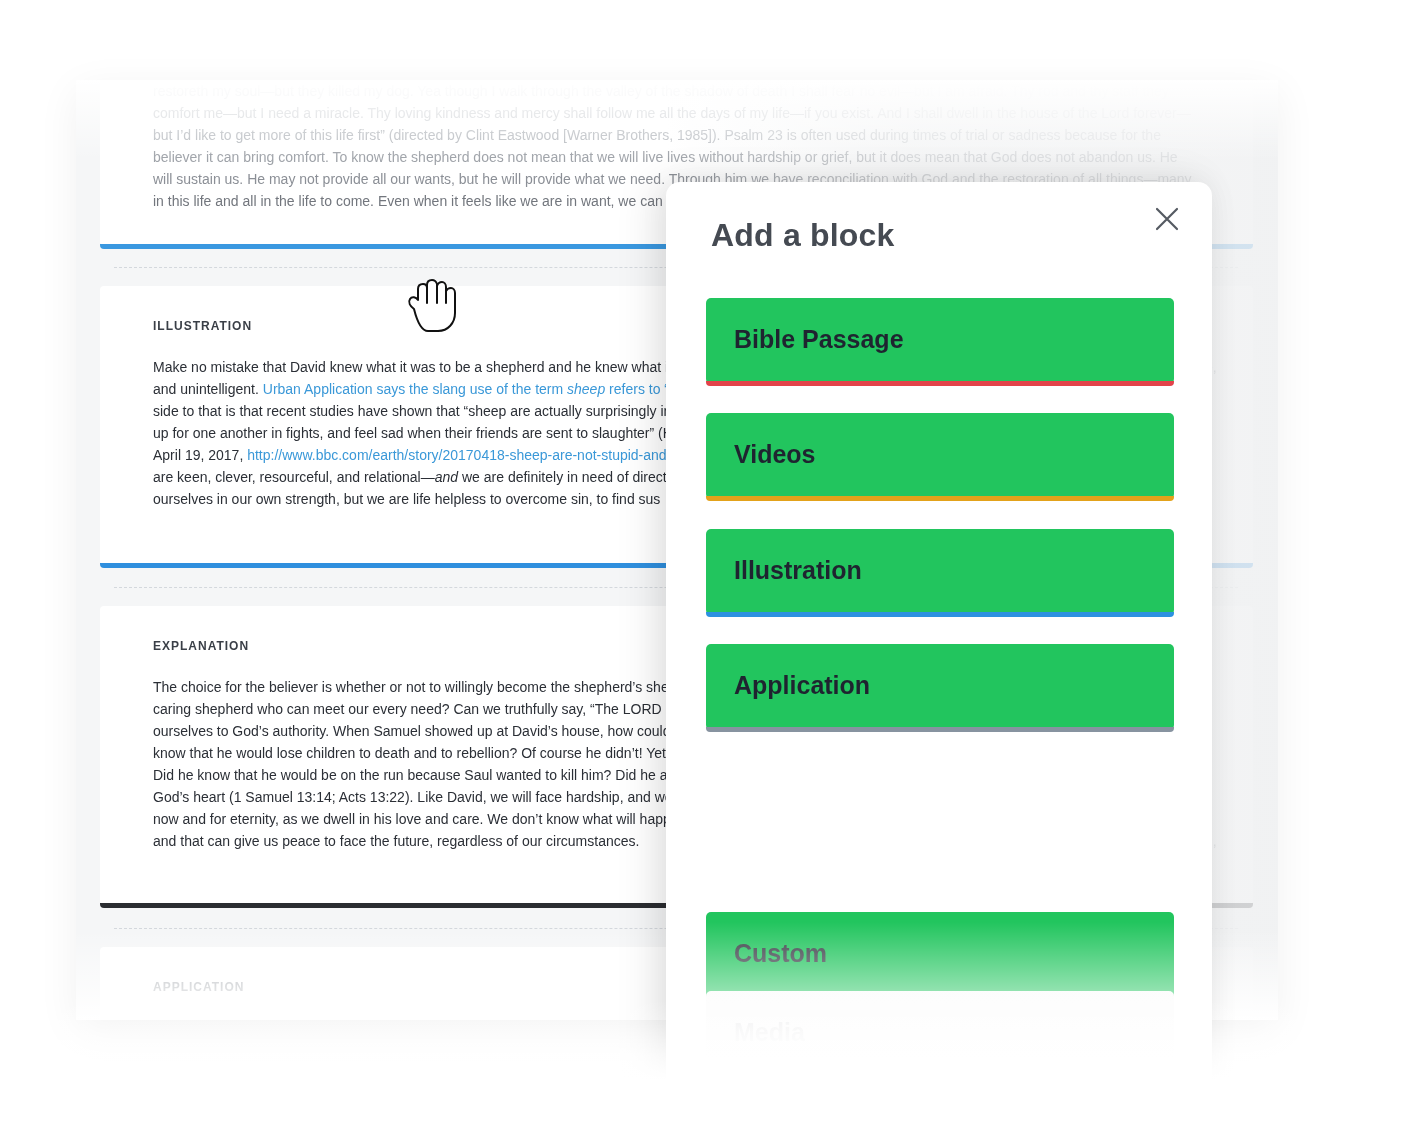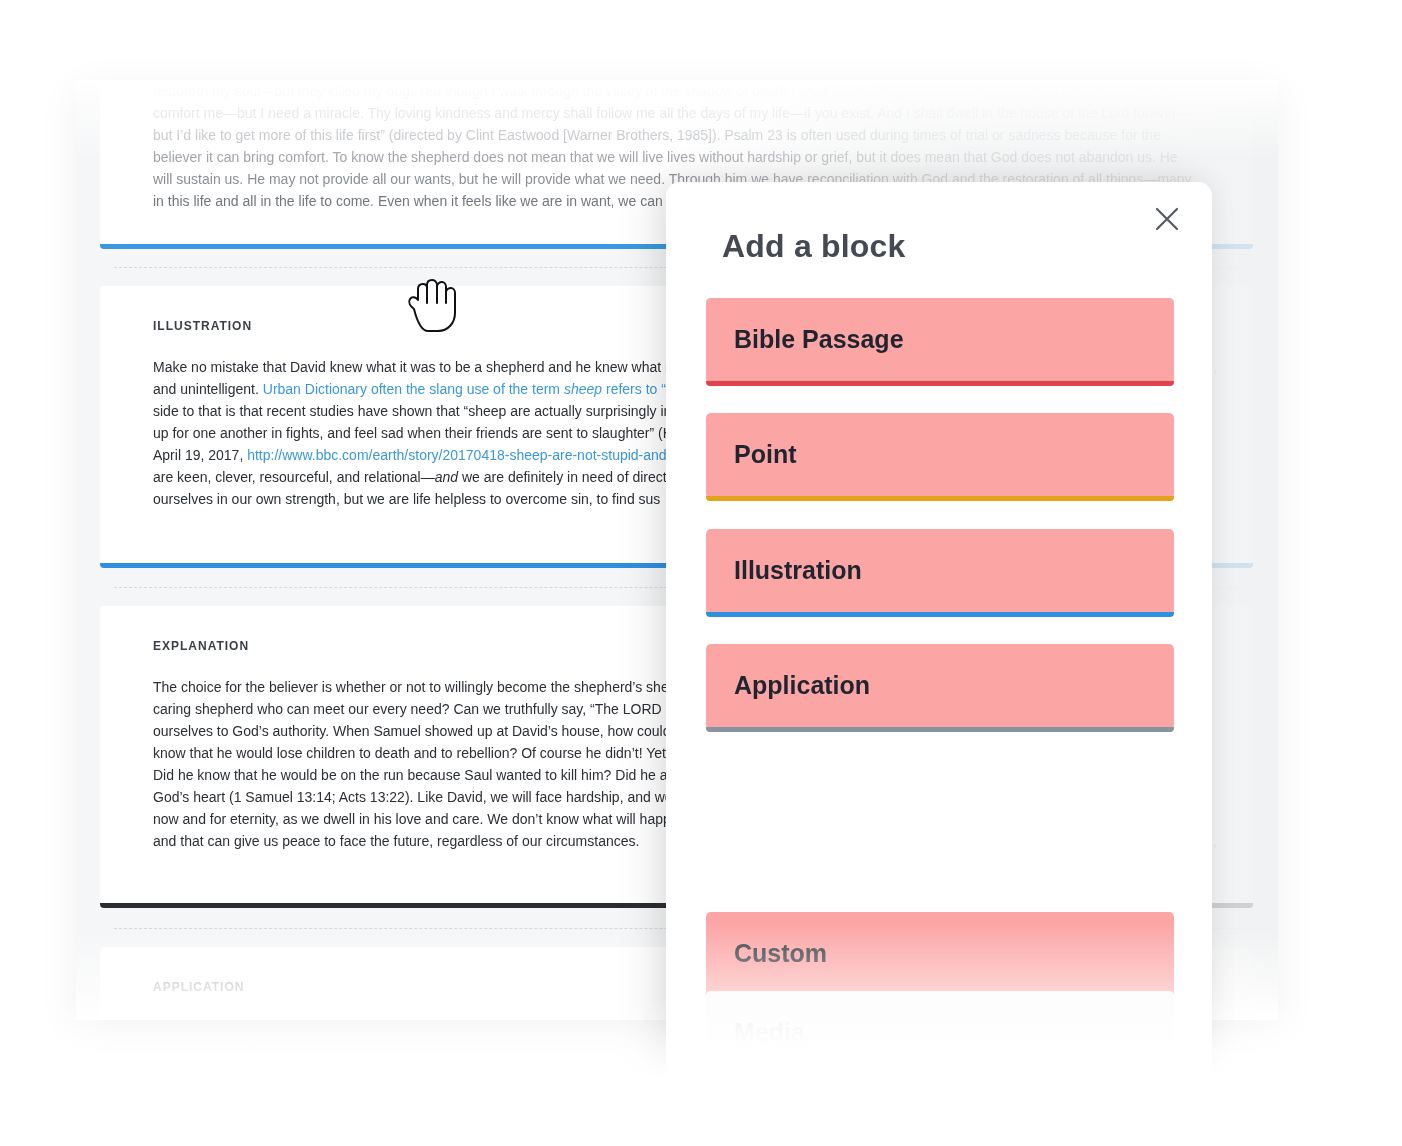--- a/index.html
+++ b/index.html
@@ -81,28 +81,28 @@
 
   
   .modal {
     position: absolute; left: 666px; top: 182px; width: 546px; height: 900px;
     background: #ffffff; border-radius: 14px 14px 0 0;
     box-shadow: -12px 0 40px rgba(0,0,0,0.10), 0 0 30px rgba(0,0,0,0.05);
     z-index: 10; overflow: hidden;
   }
   .modal-title {
     position: absolute; left: 40px; top: 30px; font-size: 32px; font-weight: bold;
-    color: #454a52; margin: 16px; letter-spacing: 0.2px;
+    color: #454a52; margin: 5px; letter-spacing: 0.2px;
   }
   .close-btn {
     position: absolute; left: 488px; top: 24px; width: 26px; height: 26px; cursor: pointer;
   }
   .block-option {
     position: absolute; left: 40px; width: 468px; height: 86px;
-    background: #fca5a5; border-radius: 5px; box-sizing: border-box;
+    background: #22c55e; border-radius: 5px; box-sizing: border-box;
     cursor: pointer;
   }
   .block-option .opt-label {
     position: absolute; left: 28px; top: 27px; font-size: 25px; font-weight: bold; color: #1f2430;
   }
   .block-option .opt-bar {
     position: absolute; left: 0; right: 0; bottom: -2px; height: 5px; border-radius: 0 0 4px 4px;
   }
   .modal-fade {
     position: absolute; left: 0; right: 0; bottom: 0; height: 160px;
@@ -132,21 +132,21 @@
     </p>
     <div class="bar" style="background:#3a98e0"></div>
   </div>
 
   <div class="divider" style="top:187px"></div>
 
   <div class="block block-ill">
     <div class="block-label">ILLUSTRATION</div>
     <p class="block-text">
       <span class="line">Make no mistake that David knew what it was to be a shepherd and he knew what i</span>
-      <span class="line"><span>and unintelligent. </span><span class="link"><span>Urban Dictionary often the slang use of the term </span><em>sheep</em><span> refers to “a</span></span></span>
+      <span class="line"><span>and unintelligent. </span><span class="link"><span>Urban Application says the slang use of the term </span><em>sheep</em><span> refers to “a</span></span></span>
       <span class="line">side to that is that recent studies have shown that “sheep are actually surprisingly in</span>
       <span class="line">up for one another in fights, and feel sad when their friends are sent to slaughter” (H</span>
       <span class="line"><span>April 19, 2017, </span><span class="link">http://www.bbc.com/earth/story/20170418-sheep-are-not-stupid-and-th</span></span>
       <span class="line"><span>are keen, clever, resourceful, and relational—</span><em>and</em><span> we are definitely in need of directi</span></span>
       <span class="line">ourselves in our own strength, but we are life helpless to overcome sin, to find sus</span>
     </p>
     <span style="position:absolute;left:1105px;top:70px;font-size:14px;line-height:22px;color:#9ea2a8;">e,</span>
     <div class="bar" style="background:#2f8fde"></div>
   </div>
 
@@ -191,21 +191,21 @@
     <svg width="26" height="26" viewBox="0 0 26 26">
       <path d="M3 3 L23 23 M23 3 L3 23" stroke="#555a62" stroke-width="2.2" stroke-linecap="round"></path>
     </svg>
   </div>
 
   <div class="block-option" style="top:116px">
     <span class="opt-label">Bible Passage</span>
     <div class="opt-bar" style="background:#e2434a"></div>
   </div>
   <div class="block-option" style="top:231px">
-    <span class="opt-label">Point</span>
+    <span class="opt-label">Videos</span>
     <div class="opt-bar" style="background:#e3a21a"></div>
   </div>
   <div class="block-option" style="top:347px">
     <span class="opt-label">Illustration</span>
     <div class="opt-bar" style="background:#2d91e0"></div>
   </div>
   <div class="block-option" style="top:462px">
     <span class="opt-label">Application</span>
     <div class="opt-bar" style="background:#8793a0"></div>
   </div>

